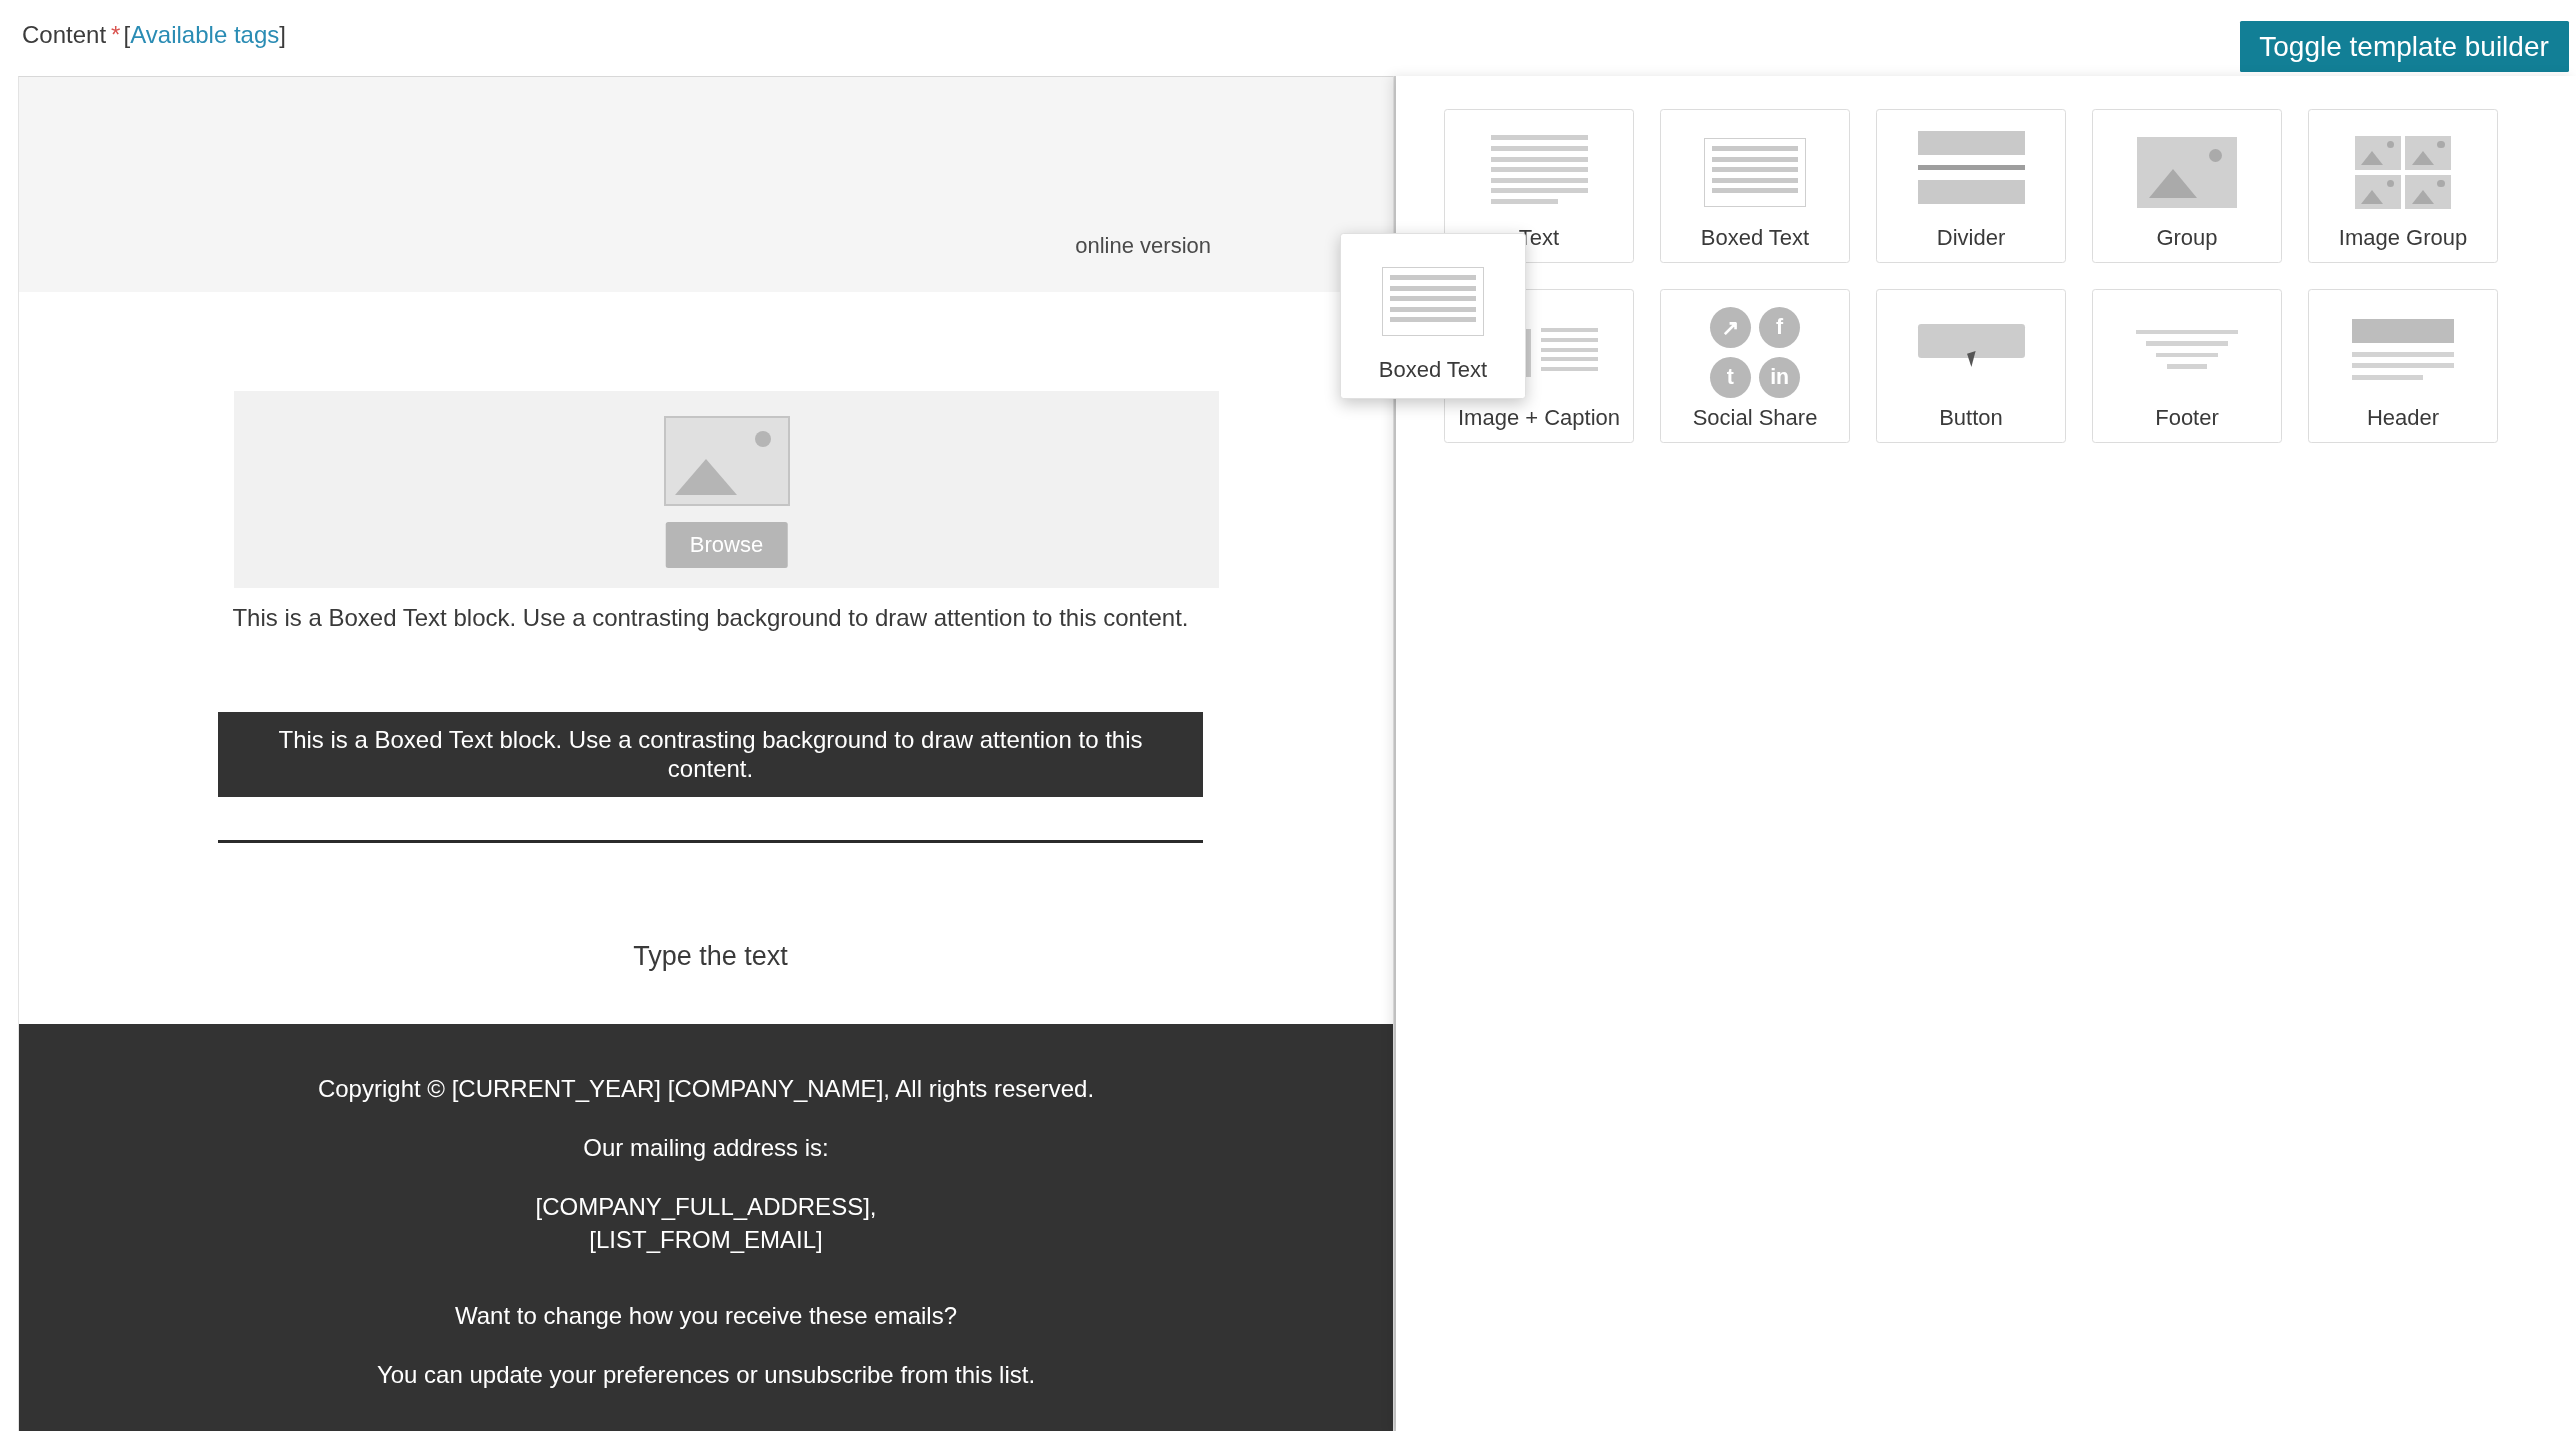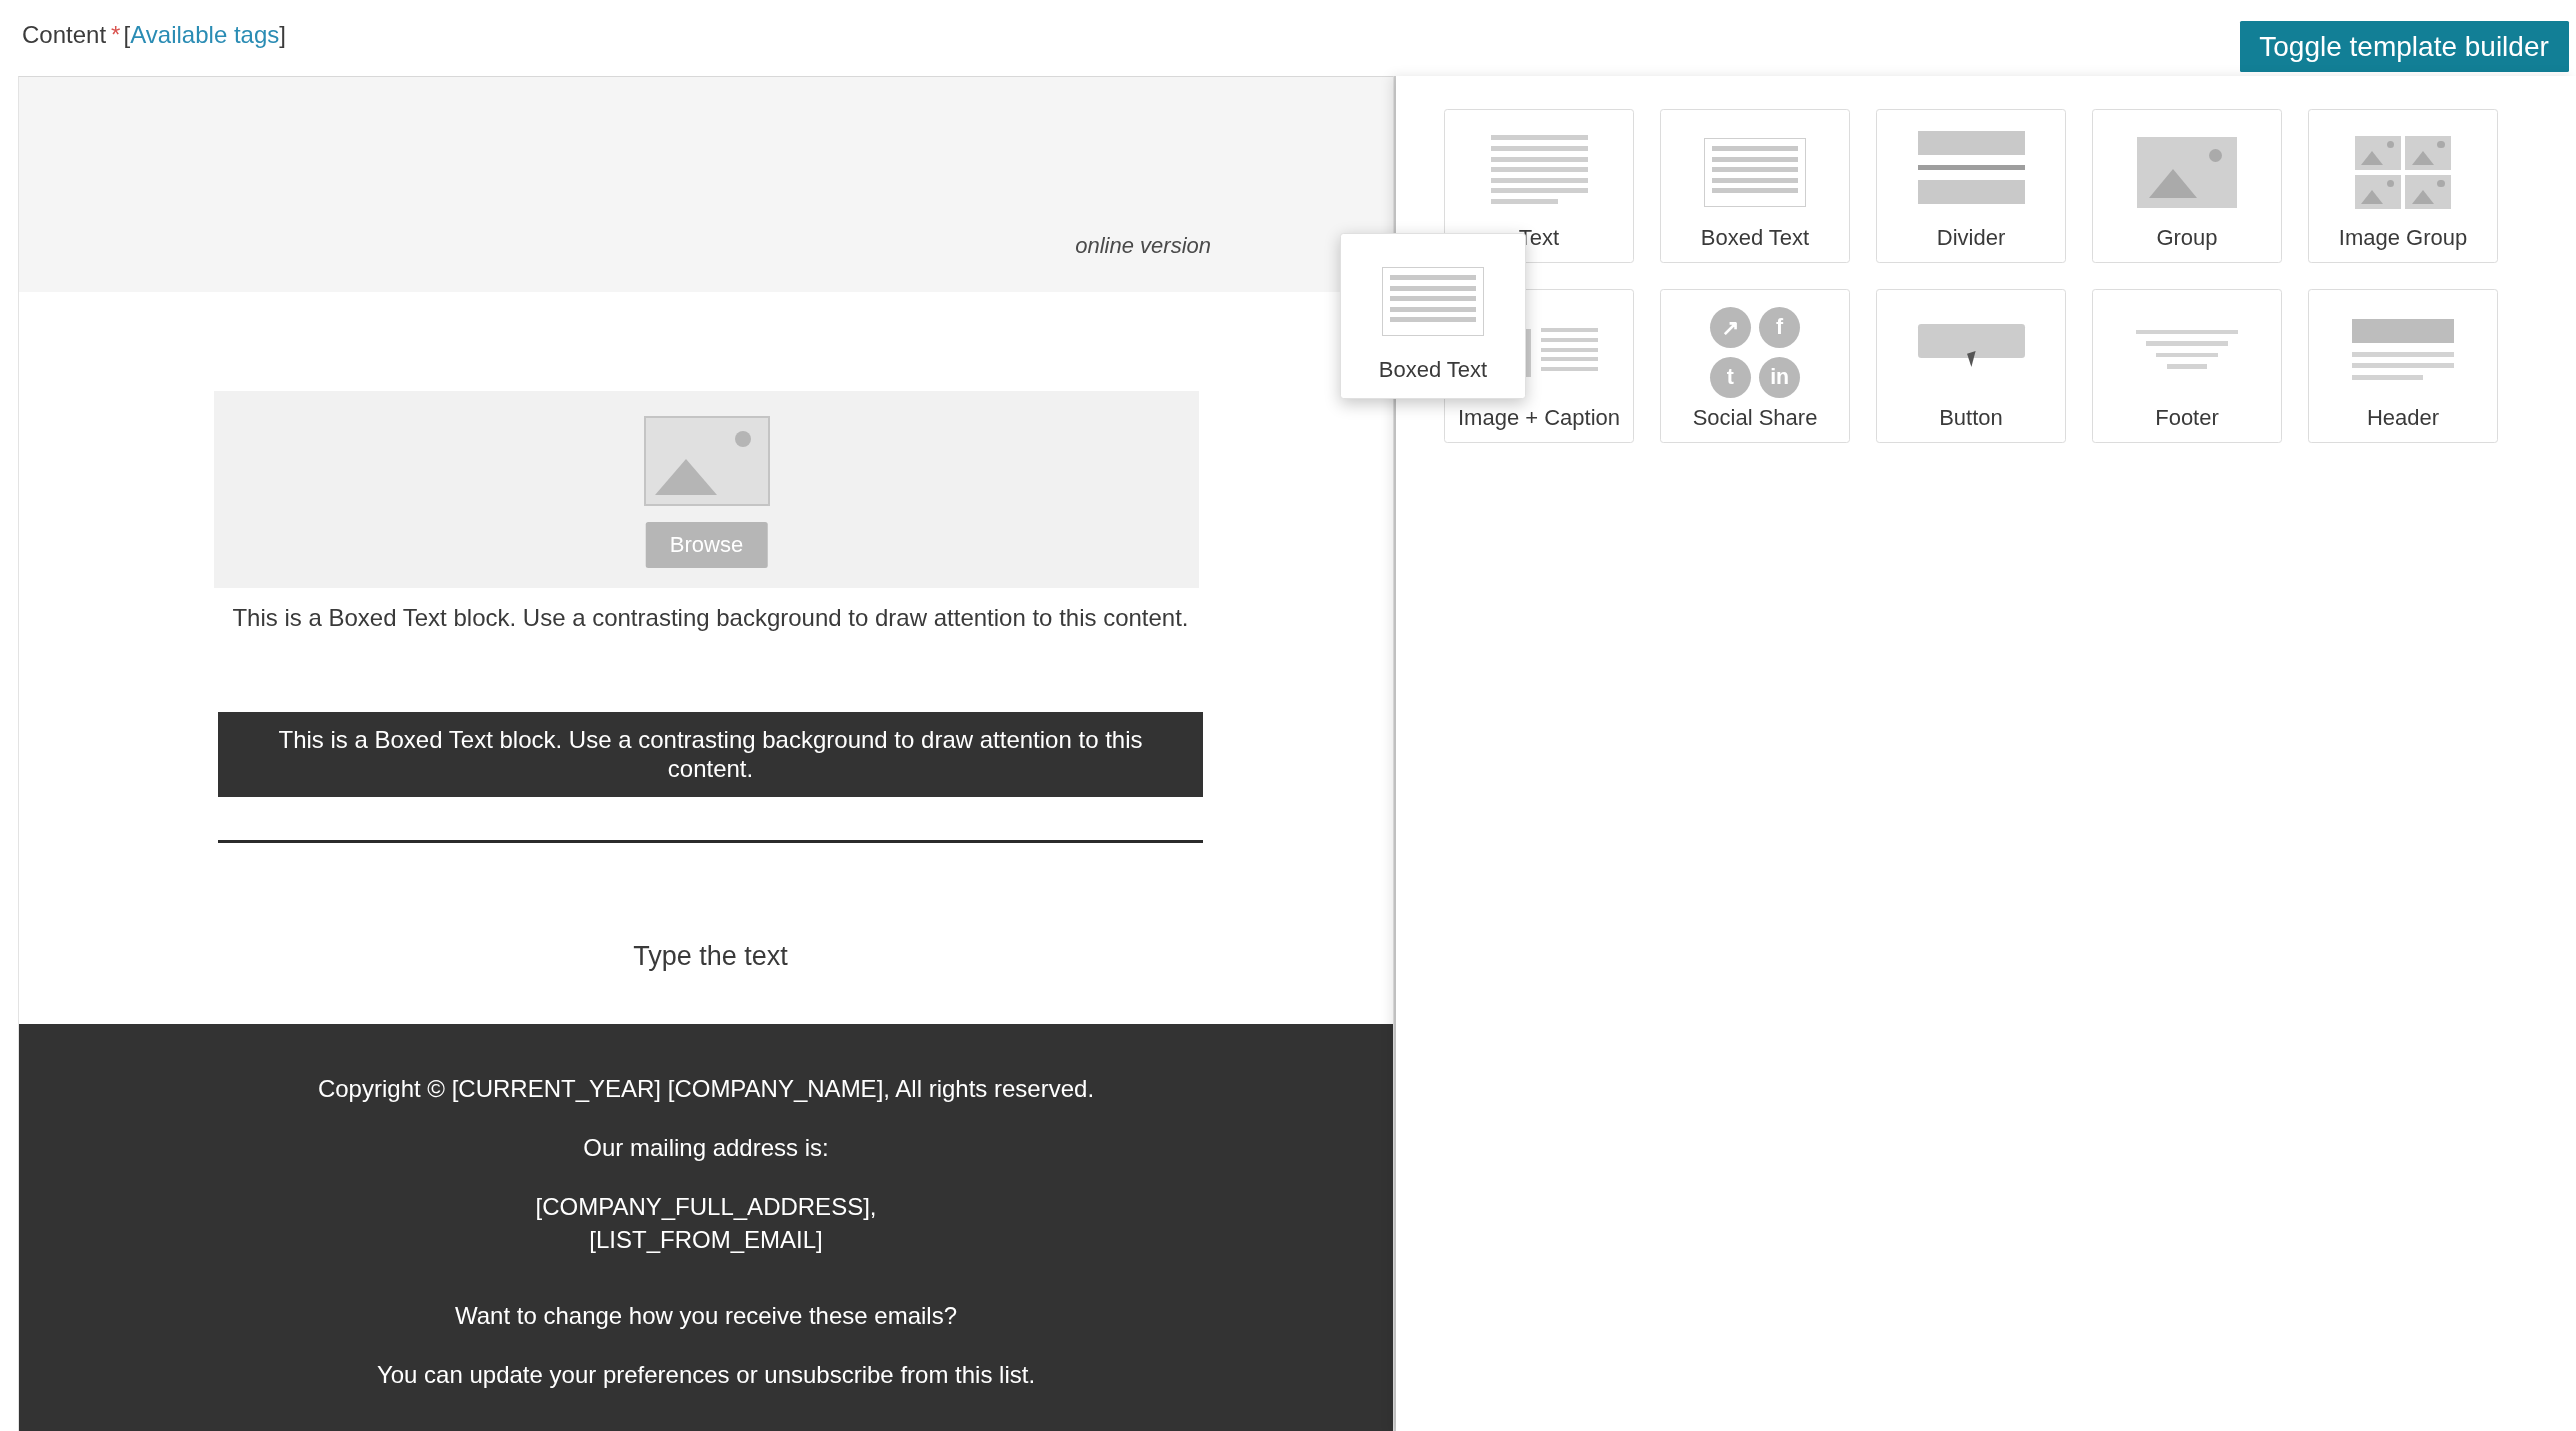--- a/index.html
+++ b/index.html
@@ -94,32 +94,31 @@
     height: 215px;
     background: #f5f5f5;
     border-bottom: 0;
   }
   .preheader-text {
     position: absolute;
     right: 182px;
     top: 156px;
     font-size: 22px;
     color: #4a4a4a;
-    font-style: italic;
   }
 
   .email-body {
     position: relative;
     background: #ffffff;
     height: 732px;
   }
 
   .image-block {
     position: absolute;
-    left: 195px;
+    left: 215px;
     top: 99px;
     width: 985px;
     height: 197px;
     background: #f1f1f1;
   }
   .img-placeholder {
     position: absolute;
     left: 50%;
     top: 24.6px;
     transform: translateX(-50%);

